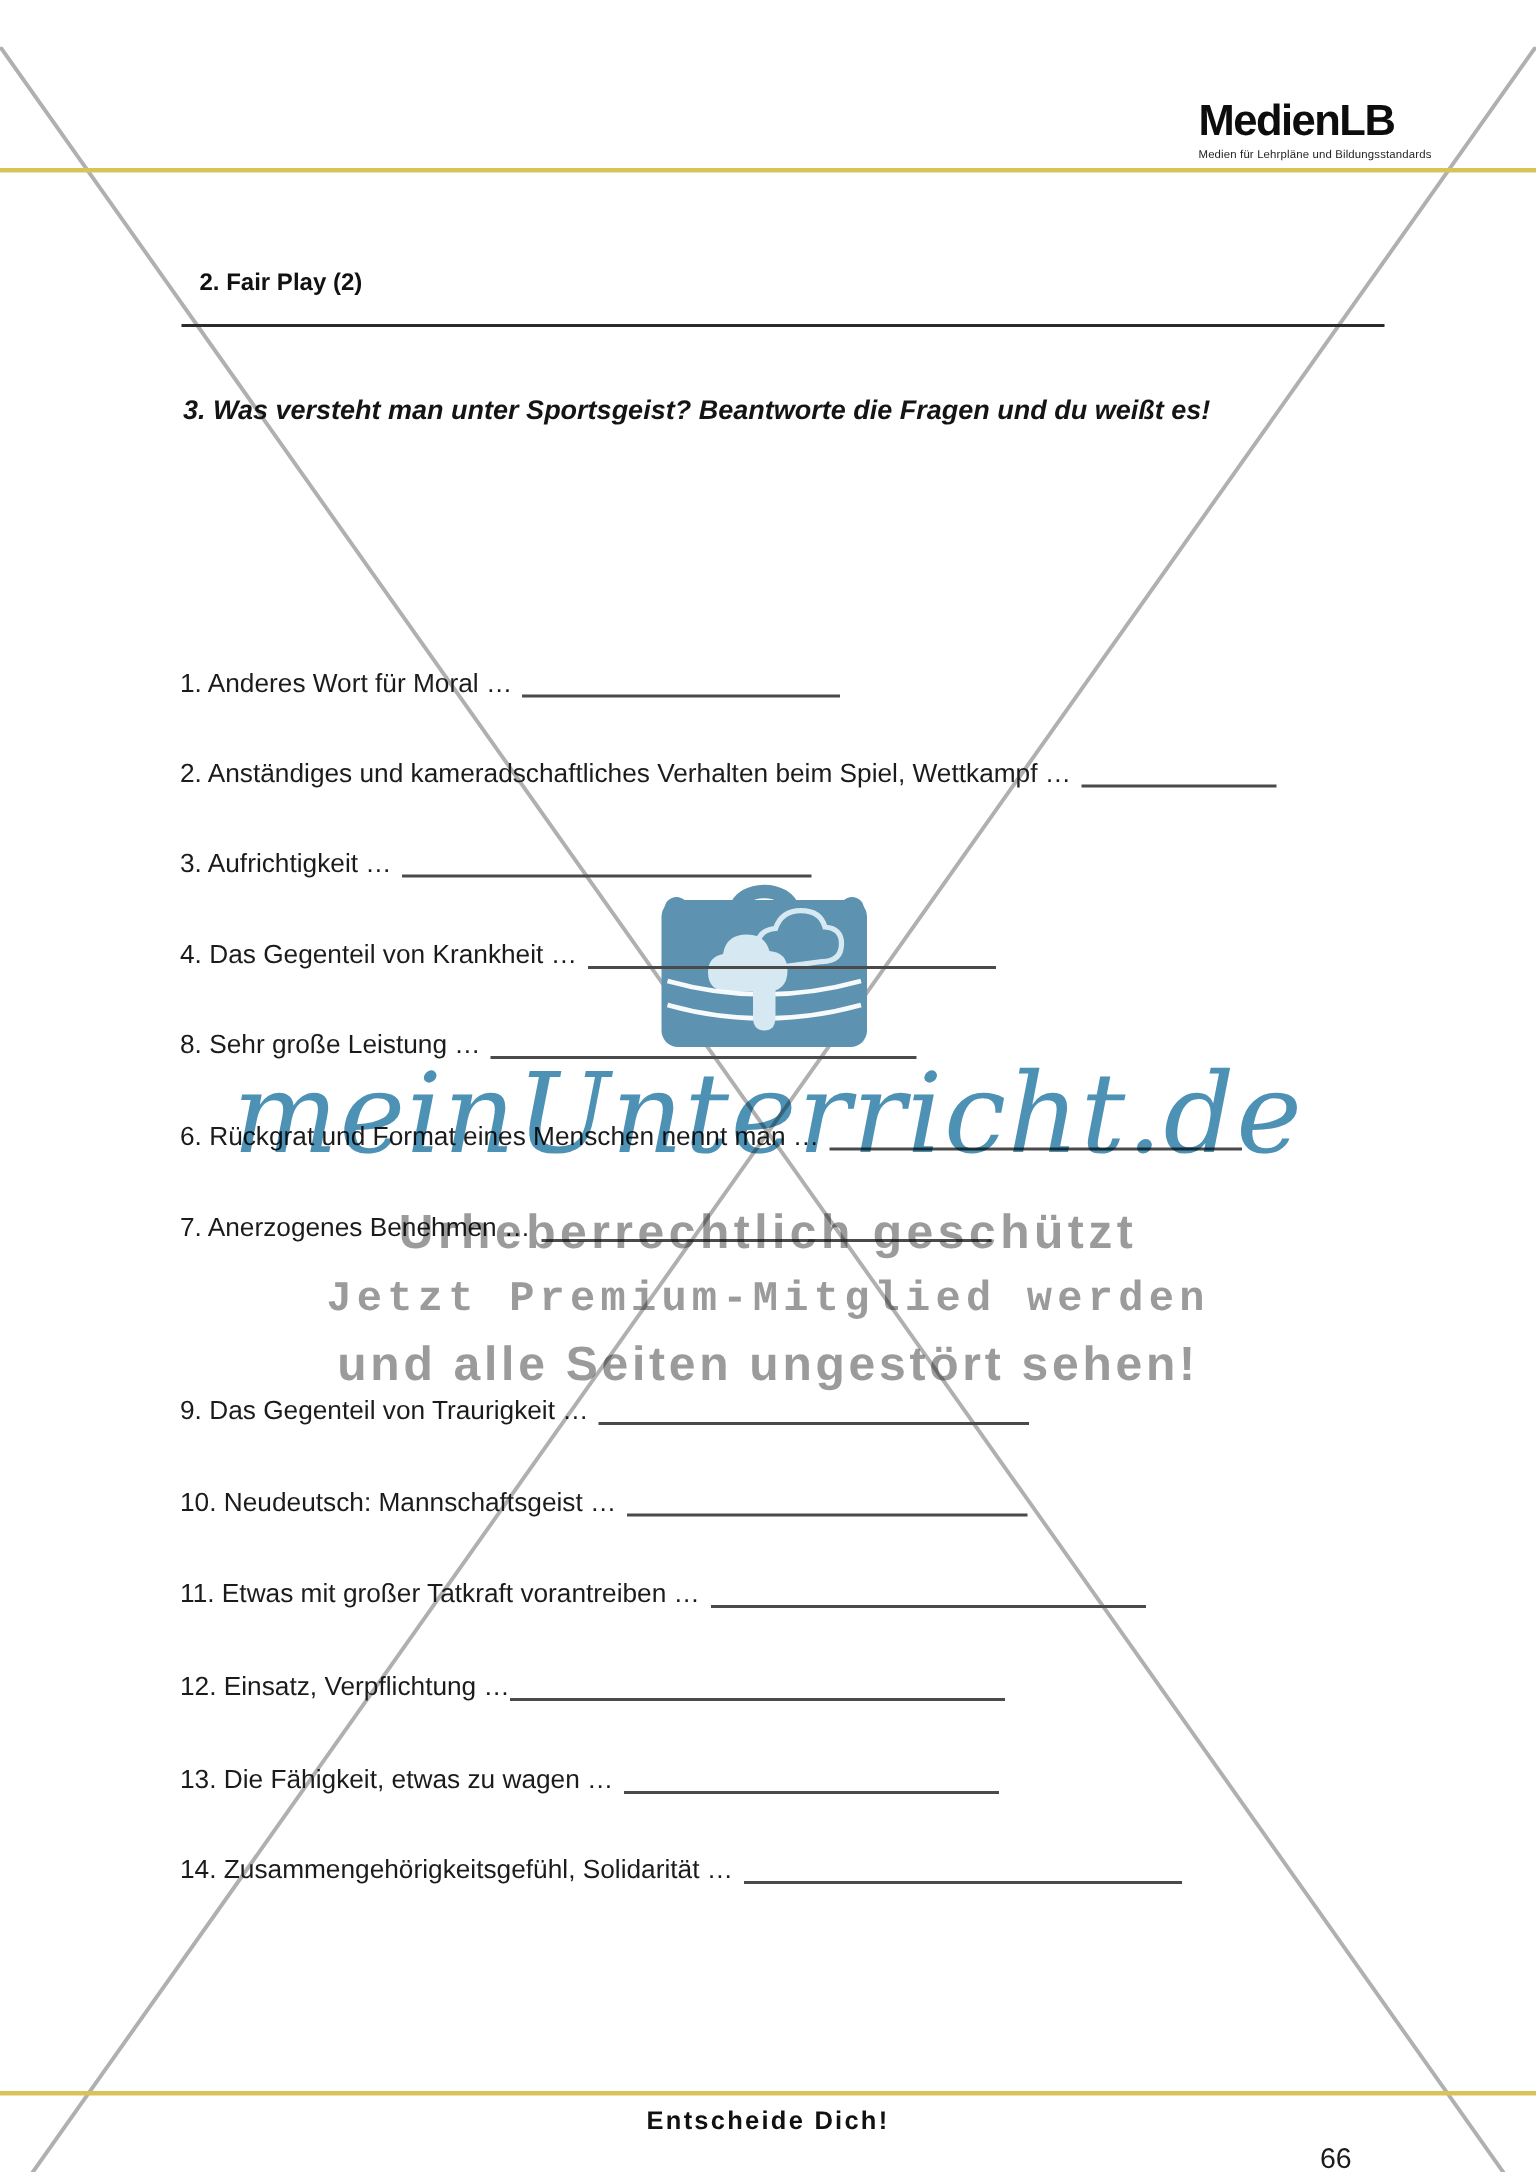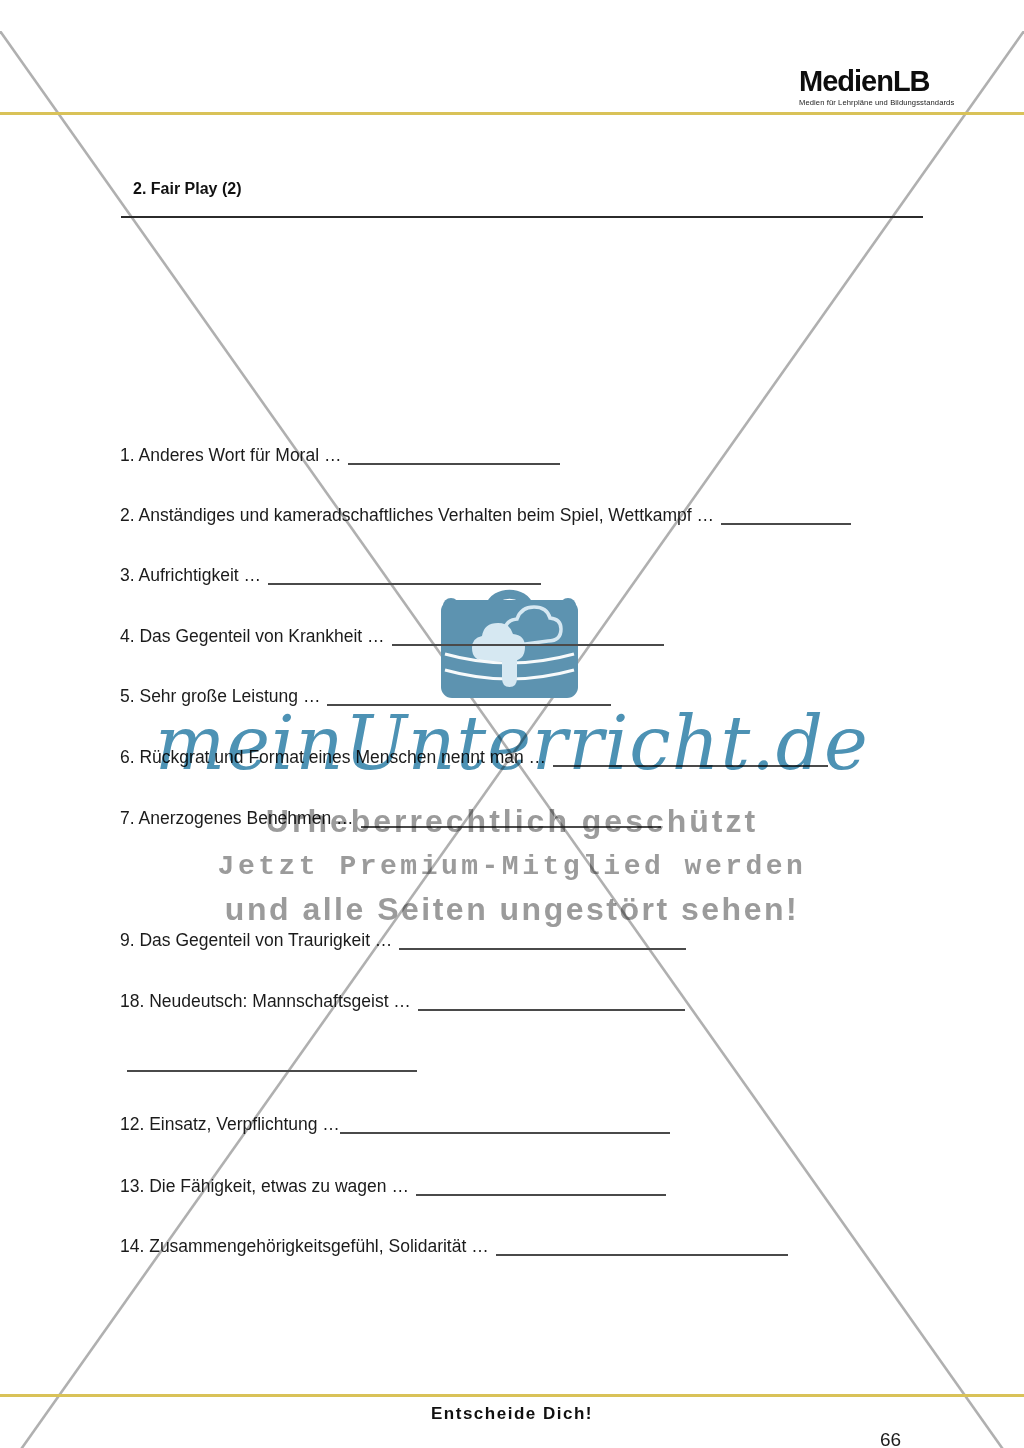--- a/index.html
+++ b/index.html
@@ -109,43 +109,44 @@
 
   <div class="logo">
     <div class="logo-main">MedienLB</div>
     <div class="logo-sub">Medien für Lehrpläne und Bildungsstandards</div>
   </div>
   <div class="rule-yellow-top"></div>
 
   <div class="title">2. Fair Play (2)</div>
   <div class="title-rule"></div>
 
+  <div class="task-heading">3. Was versteht man unter Sportsgeist? Beantworte die Fragen und du weißt es!</div>
 
   <svg class="briefcase" width="143" height="116" viewBox="0 0 143 116" aria-hidden="true">
     <circle cx="13" cy="21" r="8" fill="#5d93b0"></circle>
     <circle cx="130" cy="21" r="8" fill="#5d93b0"></circle>
     <path d="M52 22 C56 5 87 5 91 22" stroke="#5d93b0" stroke-width="9" fill="none" stroke-linecap="round"></path>
     <rect x="3" y="15" width="137" height="98" rx="11" fill="#5d93b0"></rect>
     <path d="M80 60 q-13-2-13-14 q0-11 12-12 q4-12 17-12 q13 0 16 11 q11 1 11 11 q0 12-13 12 z" fill="#5d93b0" stroke="#d6e8f2" stroke-width="3.5"></path>
     <path d="M48 76 q-14 0-14-13 q0-10 10-12 q2-13 16-13 q12 0 15 11 q12 1 12 13 q0 14-14 14 z" fill="#d6e8f2"></path>
     <path d="M7 69 Q71 87 136 69" stroke="#ffffff" stroke-width="3" fill="none" opacity="0.95"></path>
     <path d="M7 85 Q71 103 136 85" stroke="#ffffff" stroke-width="3" fill="none" opacity="0.95"></path>
     <path d="M64 71 h15 v22 q0 9 -7.5 9 q-7.5 0 -7.5 -9 z" fill="#d6e8f2"></path>
   </svg>
 
   <div class="q" style="top:414px"><span>1. Anderes Wort für Moral …</span><span class="blank" style="width:212px"></span></div>
   <div class="q" style="top:474px"><span>2. Anständiges und kameradschaftliches Verhalten beim Spiel, Wettkampf …</span><span class="blank" style="width:130px"></span></div>
   <div class="q" style="top:534px"><span>3. Aufrichtigkeit …</span><span class="blank" style="width:273px"></span></div>
   <div class="q" style="top:595px"><span>4. Das Gegenteil von Krankheit …</span><span class="blank" style="width:272px"></span></div>
-  <div class="q" style="top:655px"><span>5. Sehr große Leistung …</span><span class="blank" style="width:284px"></span></div>
+  <div class="q" style="top:655px"><span>8. Sehr große Leistung …</span><span class="blank" style="width:284px"></span></div>
   <div class="q" style="top:716px"><span>6. Rückgrat und Format eines Menschen nennt man …</span><span class="blank" style="width:275px"></span></div>
   <div class="q" style="top:777px"><span>7. Anerzogenes Benehmen …</span><span class="blank" style="width:300px"></span></div>
   <div class="q" style="top:899px"><span>9. Das Gegenteil von Traurigkeit …</span><span class="blank" style="width:287px"></span></div>
-  <div class="q" style="top:960px"><span>18. Neudeutsch: Mannschaftsgeist …</span><span class="blank" style="width:267px"></span></div>
-  <div class="q" style="top:1021px"><span class="blank" style="width:290px"></span></div>
+  <div class="q" style="top:960px"><span>10. Neudeutsch: Mannschaftsgeist …</span><span class="blank" style="width:267px"></span></div>
+  <div class="q" style="top:1021px"><span>11. Etwas mit großer Tatkraft vorantreiben …</span><span class="blank" style="width:290px"></span></div>
   <div class="q" style="top:1083px"><span>12. Einsatz, Verpflichtung …</span><span class="blank" style="width:330px;margin-left:0"></span></div>
   <div class="q" style="top:1145px"><span>13. Die Fähigkeit, etwas zu wagen …</span><span class="blank" style="width:250px"></span></div>
   <div class="q" style="top:1205px"><span>14. Zusammengehörigkeitsgefühl, Solidarität …</span><span class="blank" style="width:292px"></span></div>
 
   <div class="wm-script">meinUnterricht.de</div>
   <div class="wm-notice wm-notice-1">Urheberrechtlich geschützt</div>
   <div class="wm-notice wm-notice-2">Jetzt Premium-Mitglied werden</div>
   <div class="wm-notice wm-notice-3">und alle Seiten ungestört sehen!</div>
 
   <div class="rule-yellow-bottom"></div>

